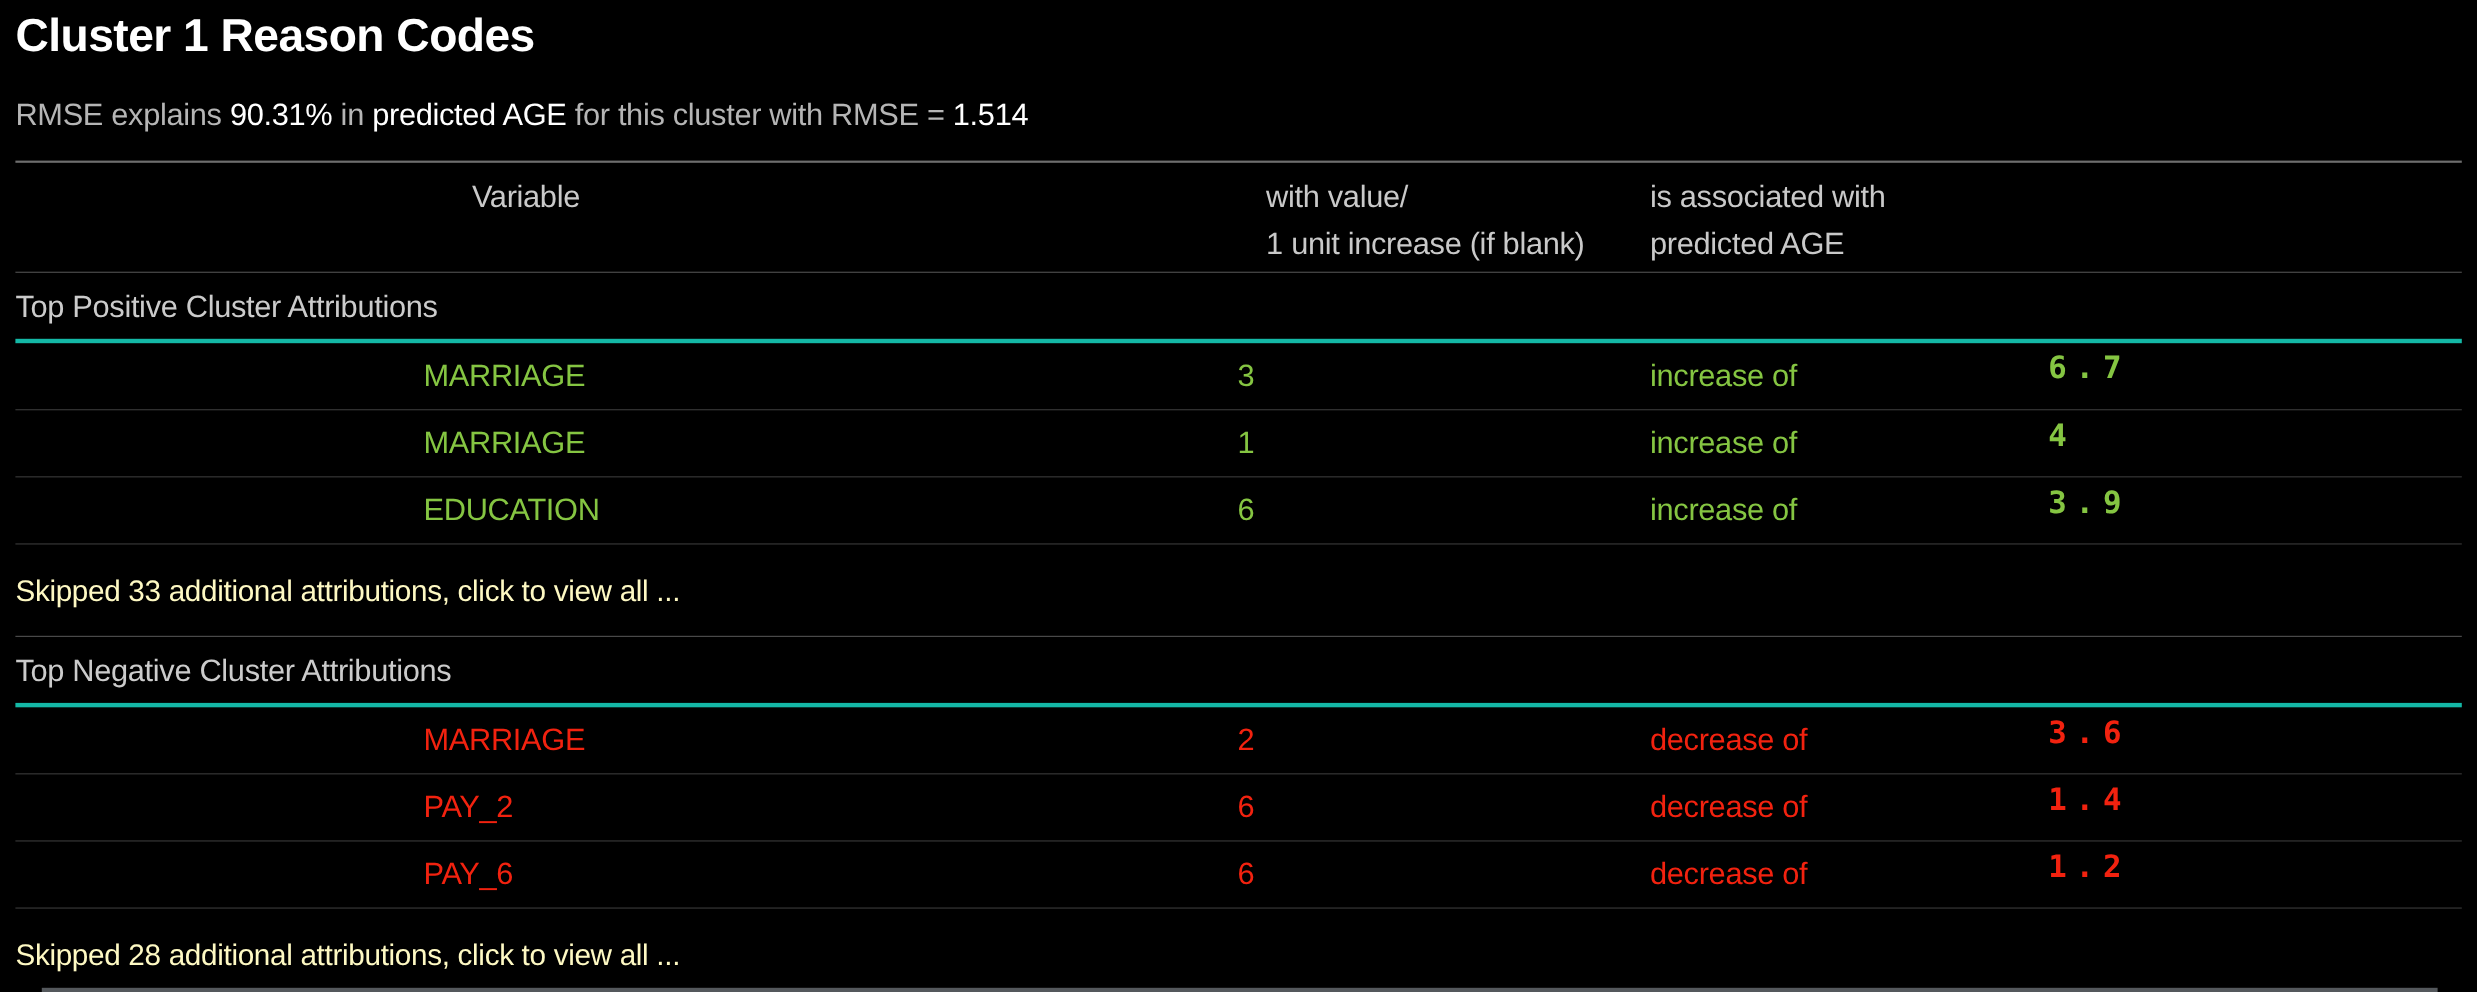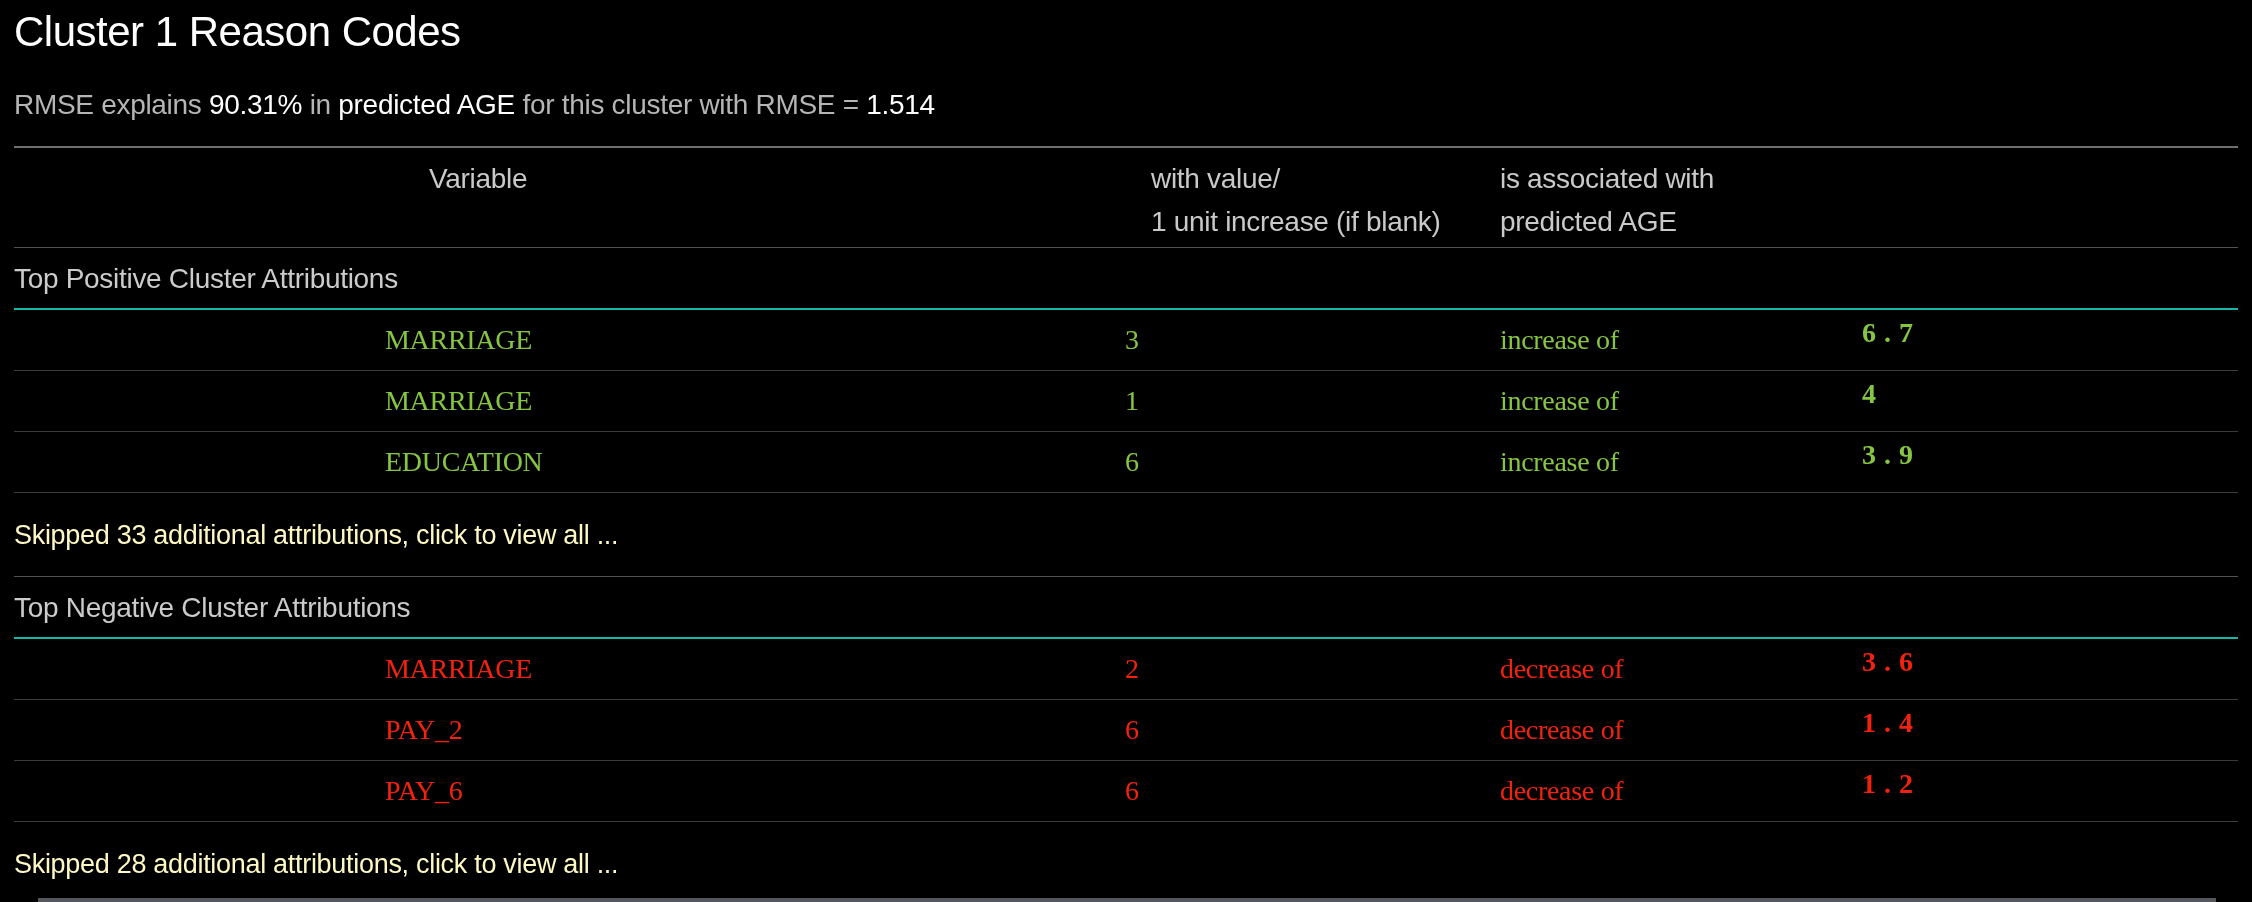--- a/index.html
+++ b/index.html
@@ -8,21 +8,21 @@
     width:2252px;height:902px;
     box-sizing:border-box;
     padding:0 14px;
     background:var(--background,#000);
     color:#c9c9c9;
     font-family:"Liberation Sans",sans-serif;
     overflow:hidden;
   }
   .title{
     margin:0;padding-top:8px;
-    font-size:42px;line-height:48px;font-weight:400;
+    font-size:42px;line-height:48px;font-weight:700;
     color:#ffffff;letter-spacing:-0.5px;
   }
   .subtitle{
     margin:0;padding-top:32px;
     font-size:28px;line-height:34px;
     color:#b5b5b5;letter-spacing:-0.3px;
   }
   .subtitle b{color:#ffffff;font-weight:400;}
   .divider-strong{margin-top:24px;height:0;border-top:2px solid #6e6e6e;}
   .thead{
@@ -30,28 +30,28 @@
     border-bottom:1px solid #525252;
     font-size:28px;color:#c9c9c9;letter-spacing:-0.3px;
   }
   .hcell{position:absolute;top:9px;line-height:43px;white-space:pre-line;}
   .hc-variable{left:371px;margin-left:44px;}
   .hc-value{left:1137px;}
   .hc-assoc{left:1486px;}
   .section-title{
     height:60px;line-height:61px;
     font-size:28px;color:#cbcbcb;letter-spacing:-0.3px;
-    border-bottom:2px solid #14b8a6;
+    border-bottom:4px solid #14b8a6;
   }
   .row{
     position:relative;height:60px;line-height:60px;
     border-bottom:1px solid #3b3b3b;
     font-size:28px;letter-spacing:-0.3px;
   }
-  .row span{position:absolute;white-space:nowrap;font-family:Liberation Serif, serif;}
+  .row span{position:absolute;white-space:nowrap;}
   .c-var{left:371px;}
   .c-val{left:1111px;}
   .c-assoc{left:1486px;}
   .c-amt{
     left:1848px;top:-7px;
     font-family:"DejaVu Sans Mono",monospace;
     font-weight:700;font-size:28px;letter-spacing:8px;
   }
   .pos .row span{color:var(--positive,#85c542);}
   .neg .row span{color:var(--negative,#f2220f);}

